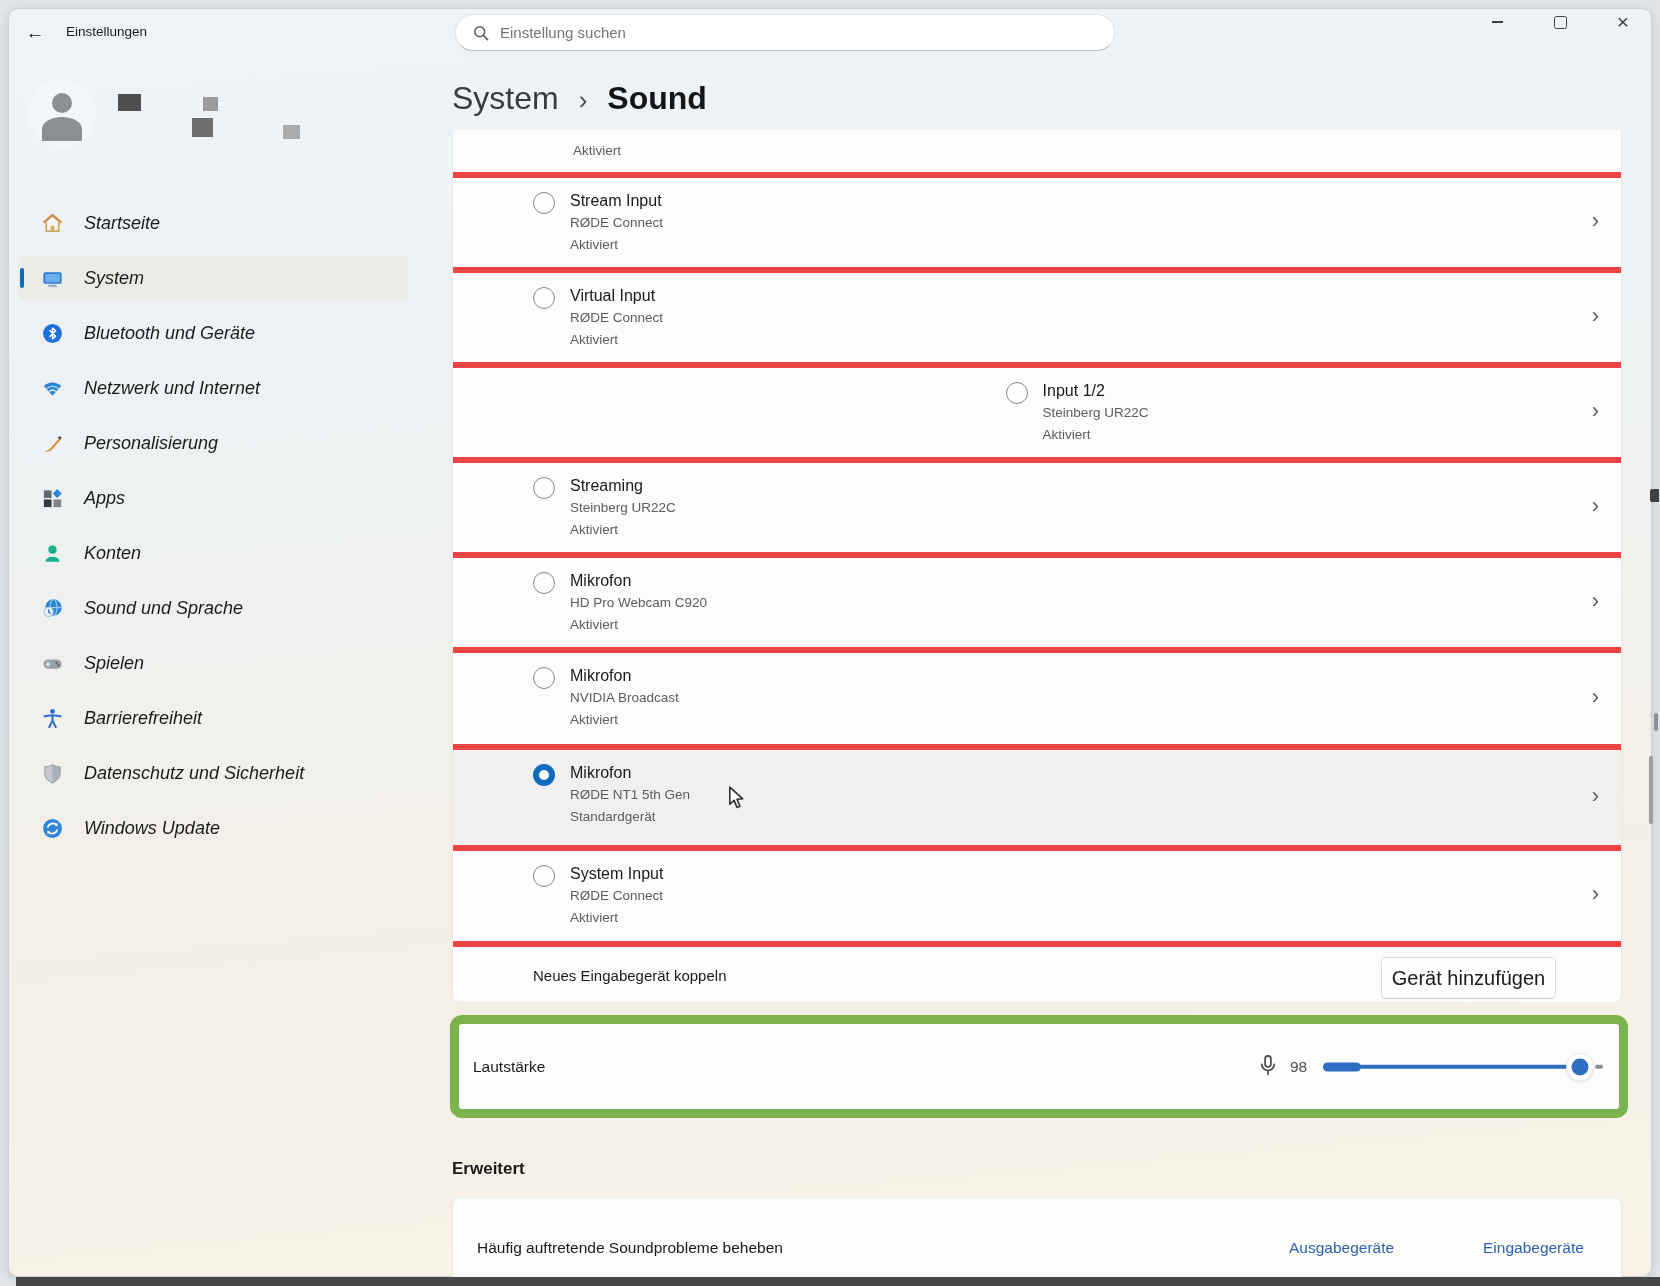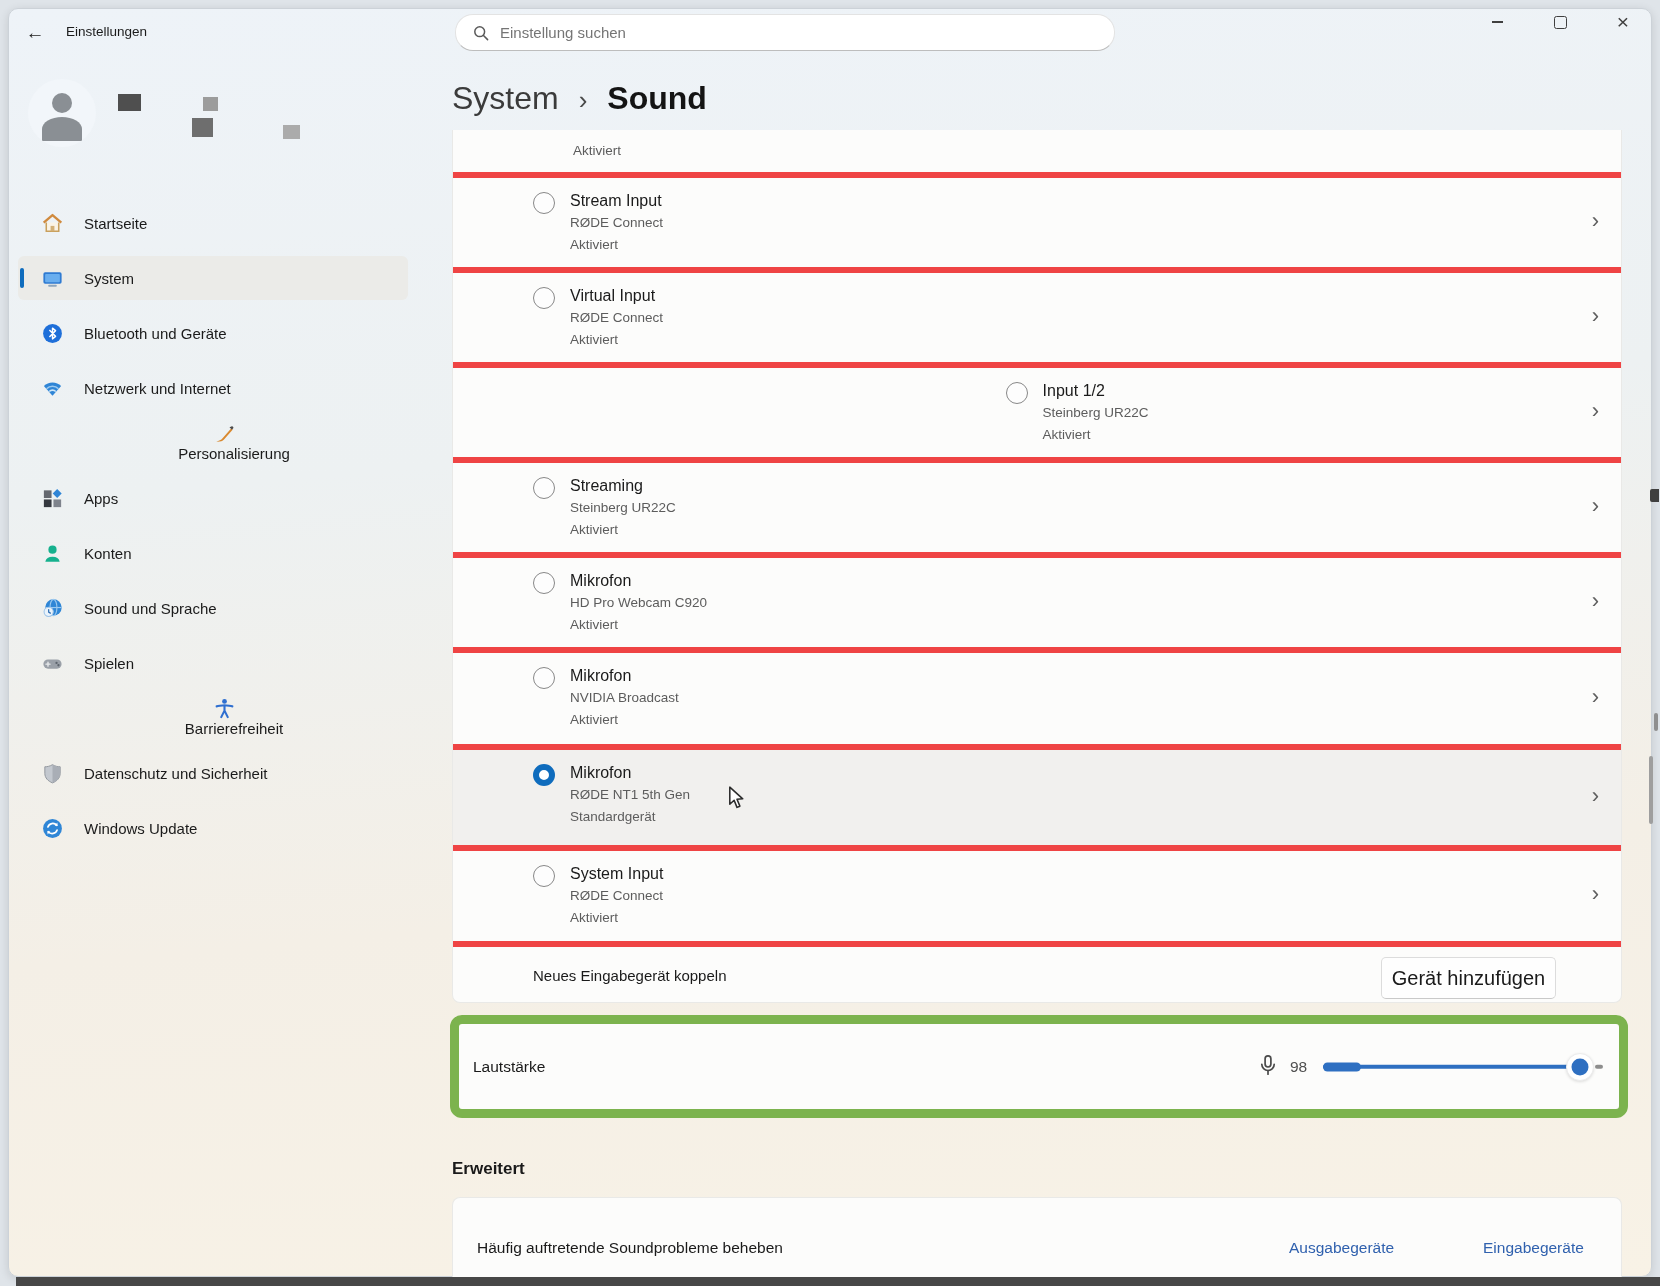--- a/index.html
+++ b/index.html
@@ -31,21 +31,21 @@
 
   
   .avatar { left:28px; top:79px; width:68px; height:68px; border-radius:50%; background:#f2f6fa; overflow:hidden; }
   .avatar .head { position:absolute; left:24px; top:14px; width:20px; height:20px; border-radius:50%; background:#8a8f94; }
   .avatar .body { position:absolute; left:14px; top:38px; width:40px; height:24px; border-radius:50% 50% 0 0; background:#8a8f94; }
   .censor { position:absolute; }
 
   
   .nav-item { left:18px; width:390px; height:44px; border-radius:6px; display:flex; align-items:center; padding-left:22px; }
   .nav-item .ic { width:24px; height:24px; display:flex; align-items:center; justify-content:center; }
-  .nav-item .lbl { margin-left:20px; font-size:15px; color:#1b1b1b; }
+  .nav-item .lbl { margin-left:20px; font-size:18px; color:#1b1b1b;font-style:italic; }
   .nav-item.sel { background:#ebebe8; }
   .nav-item.sel::before { content:""; position:absolute; left:2px; top:12px; width:4px; height:20px; border-radius:2px; background:#0f6cbd; }
 
   
   .crumb { left:452px; top:80px; display:flex; align-items:baseline; }
   .crumb .parent { font-size:32px; color:#3b3b3b; }
   .crumb .sep { font-size:26px; color:#4a4a4a; margin:0 20px; }
   .crumb .cur { font-size:32px; font-weight:700; color:#141414; }
 
   
@@ -159,21 +159,21 @@
   <div class="abs nav-item" style="top:366px;">
     <span class="ic">
         <svg width="23" height="23" viewBox="0 0 24 24">
           <path d="M3 9.5 A12.5 12.5 0 0 1 21 9.5 L12 19.5 Z" fill="#2f85d6"></path>
           <path d="M5.8 12.3 A8.6 8.6 0 0 1 18.2 12.3" fill="none" stroke="#9ccaf0" stroke-width="1.7"></path>
           <path d="M8.6 15.1 A4.8 4.8 0 0 1 15.4 15.1" fill="none" stroke="#cde6f8" stroke-width="1.6"></path>
         </svg>
       </span>
     <span class="lbl">Netzwerk und Internet</span>
   </div>
-  <div class="abs nav-item" style="top:421px;flex-direction:column;">
+  <div class="abs nav-item" style="top:421px;">
     <span class="ic">
         <svg width="23" height="23" viewBox="0 0 24 24">
           <path d="M3.5 20.5 C7.5 19.6 8.6 18.6 10.2 16.8 L18.4 7.2 C19.4 6 21 7.4 20 8.6 L11.5 18.2 C9.9 20 7.8 20.6 3.5 20.5 Z" fill="#d9892f"></path>
           <path d="M17.2 5.6 l2.6 2.4 1.3-1.5 c0.9-1-0.9-2.8-1.9-1.9 Z" fill="#4c4c4c"></path>
         </svg>
       </span>
     <span class="lbl">Personalisierung</span>
   </div>
   <div class="abs nav-item" style="top:476px;">
     <span class="ic">
@@ -211,21 +211,21 @@
     <span class="ic">
         <svg width="23" height="23" viewBox="0 0 24 24">
           <rect x="2.5" y="7.8" width="19" height="9.6" rx="4.8" fill="#9aa0a8"></rect>
           <path d="M7.3 10.6 v4.2 M5.2 12.7 h4.2" stroke="#e8eaec" stroke-width="1.4" stroke-linecap="round"></path>
           <circle cx="16.2" cy="11.4" r="1.2" fill="#5d646d"></circle>
           <circle cx="18.2" cy="13.8" r="1.2" fill="#5d646d"></circle>
         </svg>
       </span>
     <span class="lbl">Spielen</span>
   </div>
-  <div class="abs nav-item" style="top:696px;flex-direction:column;">
+  <div class="abs nav-item" style="top:696px;">
     <span class="ic">
         <svg width="23" height="23" viewBox="0 0 24 24">
           <circle cx="12" cy="4.6" r="2.5" fill="#2f6fd0"></circle>
           <path d="M3.8 9.8 C7 9.4 9 8.6 12 8.6 C15 8.6 17 9.4 20.2 9.8 M12 8.6 V14.2 M12 14.2 L8.6 21 M12 14.2 L15.4 21" fill="none" stroke="#2f6fd0" stroke-width="2.2" stroke-linecap="round" stroke-linejoin="round"></path>
         </svg>
       </span>
     <span class="lbl">Barrierefreiheit</span>
   </div>
   <div class="abs nav-item" style="top:751px;">
     <span class="ic">

